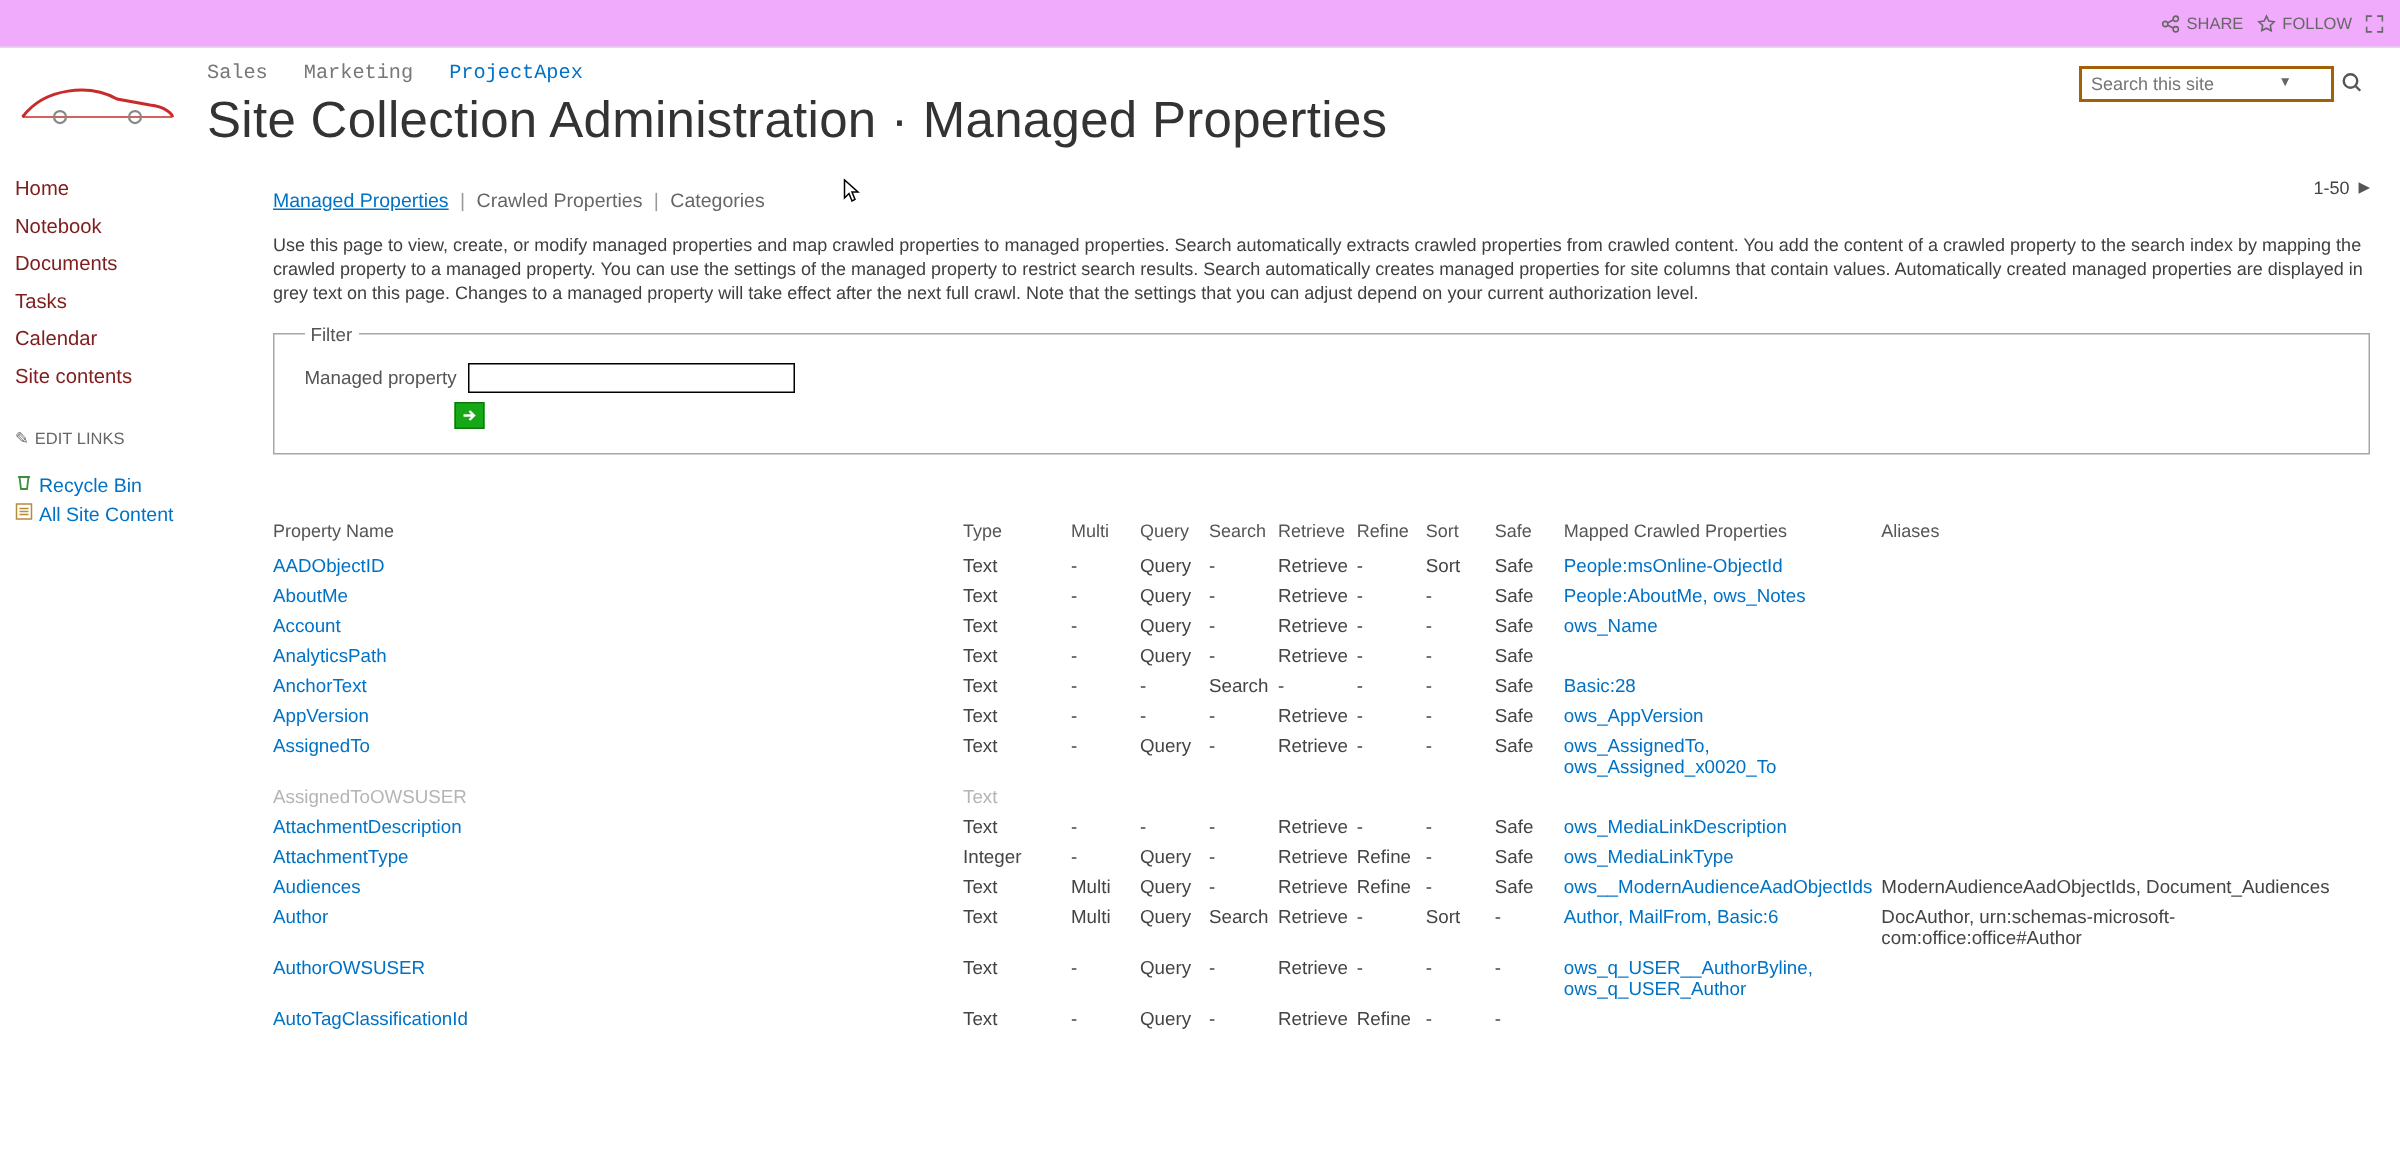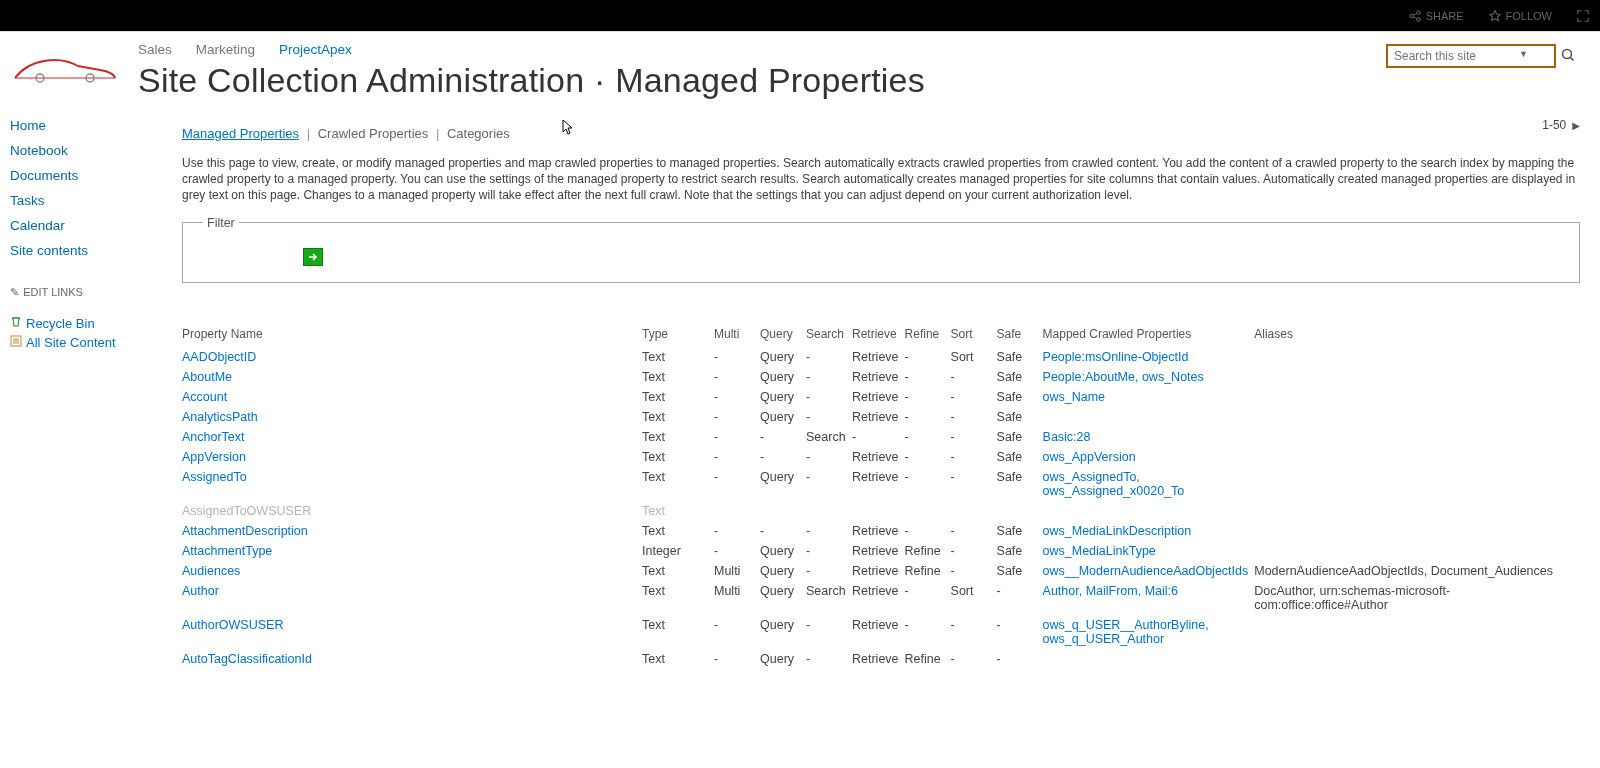--- a/index.html
+++ b/index.html
@@ -1,32 +1,32 @@
 <!DOCTYPE html>
 <html><head>
 <meta charset="utf-8">
 <style>
   * { box-sizing: border-box; }
   html, body { margin: 0; padding: 0; font-family: "Segoe UI", "Segoe UI Web", Arial, sans-serif; font-size: 13px; color: #444; background: #fff; }
-  .top-ribbon { height: 32px; background: #000000; border-bottom: 1px solid #e0e0e0; display: flex; justify-content: flex-end; align-items: center; padding: 0 10px; gap: 24px; }
+  .top-ribbon { height: 32px; background: #f0abfc; border-bottom: 1px solid #e0e0e0; display: flex; justify-content: flex-end; align-items: center; padding: 0 10px; gap: 8px; }
   .ribbon-action { display: inline-flex; align-items: center; gap: 4px; color: #666; font-size: 11px; cursor: pointer; }
   .ribbon-action svg { width: 14px; height: 14px; }
   .shell { display: flex; }
   .left { width: 130px; flex: 0 0 130px; padding: 8px 0 0 10px; }
   .logo { width: 110px; height: 55px; margin-bottom: 8px; display: flex; align-items: center; justify-content: center; }
   .nav-list { list-style: none; padding: 0; margin: 18px 0 0 0; }
-  .nav-list li { padding: 5px 0; font-size: 13.5px; color: #0369a1; cursor: pointer; }
+  .nav-list li { padding: 5px 0; font-size: 13.5px; color: #7f1d1d; cursor: pointer; }
   .nav-list li.edit { margin-top: 18px; font-size: 11px; color: #666; }
   .nav-list li.edit::before { content: "✎"; margin-right: 4px; font-size: 11px; }
   .admin-links { list-style: none; padding: 0; margin: 10px 0 0 0; }
   .admin-links li { padding: 2px 0; font-size: 13px; }
   .admin-links a { color: #0072c6; text-decoration: none; display: inline-flex; align-items: center; gap: 4px; }
   .admin-links .ico { width: 12px; height: 12px; display: inline-block; }
   .main { flex: 1; padding: 6px 20px 0 8px; }
-  .top-tabs { display: flex; gap: 24px; padding-left: 0; margin: 4px 0 0 0; font-size: 13.5px; }
+  .top-tabs { display: flex; gap: 24px; padding-left: 0; margin: 4px 0 0 0; font-size: 13.5px; font-family: Liberation Mono, monospace; }
   .top-tab { color: #777; cursor: pointer; }
   .top-tab.active { color: #0072c6; }
   h1 { font-weight: 200; font-size: 34px; color: #333; margin: 4px 0 18px 0; letter-spacing: 0.2px; }
   .search-row { position: absolute; right: 24px; top: 44px; display: flex; align-items: center; gap: 4px; }
   .search-box { width: 170px; height: 24px; border: 2px solid #a16207; padding: 0 18px 0 6px; font-size: 12px; color: #777; }
   .search-dd { position: absolute; right: 28px; top: 5px; font-size: 9px; color: #666; cursor: pointer; }
   .search-go { color: #555; cursor: pointer; }
   .content-wrap { margin-left: 44px; }
   .sub-tabs { font-size: 13px; color: #666; }
   .sub-tabs a { text-decoration: none; }
@@ -151,20 +151,24 @@
           <svg width="16" height="20" viewBox="0 0 16 20">
               <path d="M4 1 L4 13 L7 10 L9 15 L11 14 L9 9 L13 9 Z" fill="#fff" stroke="#000" stroke-width="1"></path>
             </svg>
         </div>
       </div>
 
       <p class="intro">Use this page to view, create, or modify managed properties and map crawled properties to managed properties. Search automatically extracts crawled properties from crawled content. You add the content of a crawled property to the search index by mapping the crawled property to a managed property. You can use the settings of the managed property to restrict search results. Search automatically creates managed properties for site columns that contain values. Automatically created managed properties are displayed in grey text on this page. Changes to a managed property will take effect after the next full crawl. Note that the settings that you can adjust depend on your current authorization level.</p>
 
       <fieldset class="filter">
         <legend>Filter</legend>
+        <div class="filter-row">
+          <label>Managed property</label>
+          <input type="text" style="">
+        </div>
         <div class="go-btn">
           <svg viewBox="0 0 12 12">
               <path d="M2 6 L8 6 M6 3 L9 6 L6 9" fill="none" stroke="#fff" stroke-width="1.6"></path>
             </svg>
         </div>
       </fieldset>
 
       <table class="props">
         <thead>
             <tr>
@@ -328,21 +332,21 @@
             <tr>
               <td class="name"><a href="#">Author</a></td>
               <td>Text</td>
               <td>Multi</td>
               <td>Query</td>
               <td>Search</td>
               <td>Retrieve</td>
               <td>-</td>
               <td>Sort</td>
               <td>-</td>
-              <td class="mapped"><a href="#">Author, MailFrom, Mail:6</a></td>
+              <td class="mapped"><a href="#">Author, MailFrom, Basic:6</a></td>
               <td>DocAuthor, urn:schemas-microsoft-com:office:office#Author</td>
             </tr>
             <tr>
               <td class="name"><a href="#">AuthorOWSUSER</a></td>
               <td>Text</td>
               <td>-</td>
               <td>Query</td>
               <td>-</td>
               <td>Retrieve</td>
               <td>-</td>

